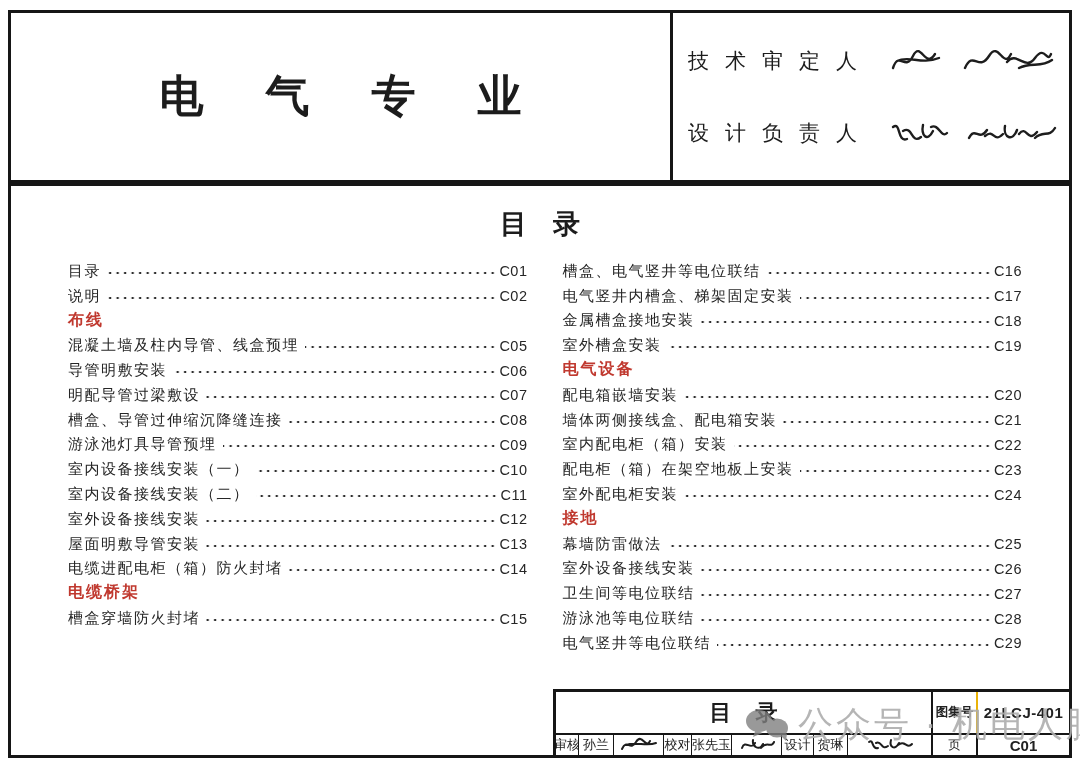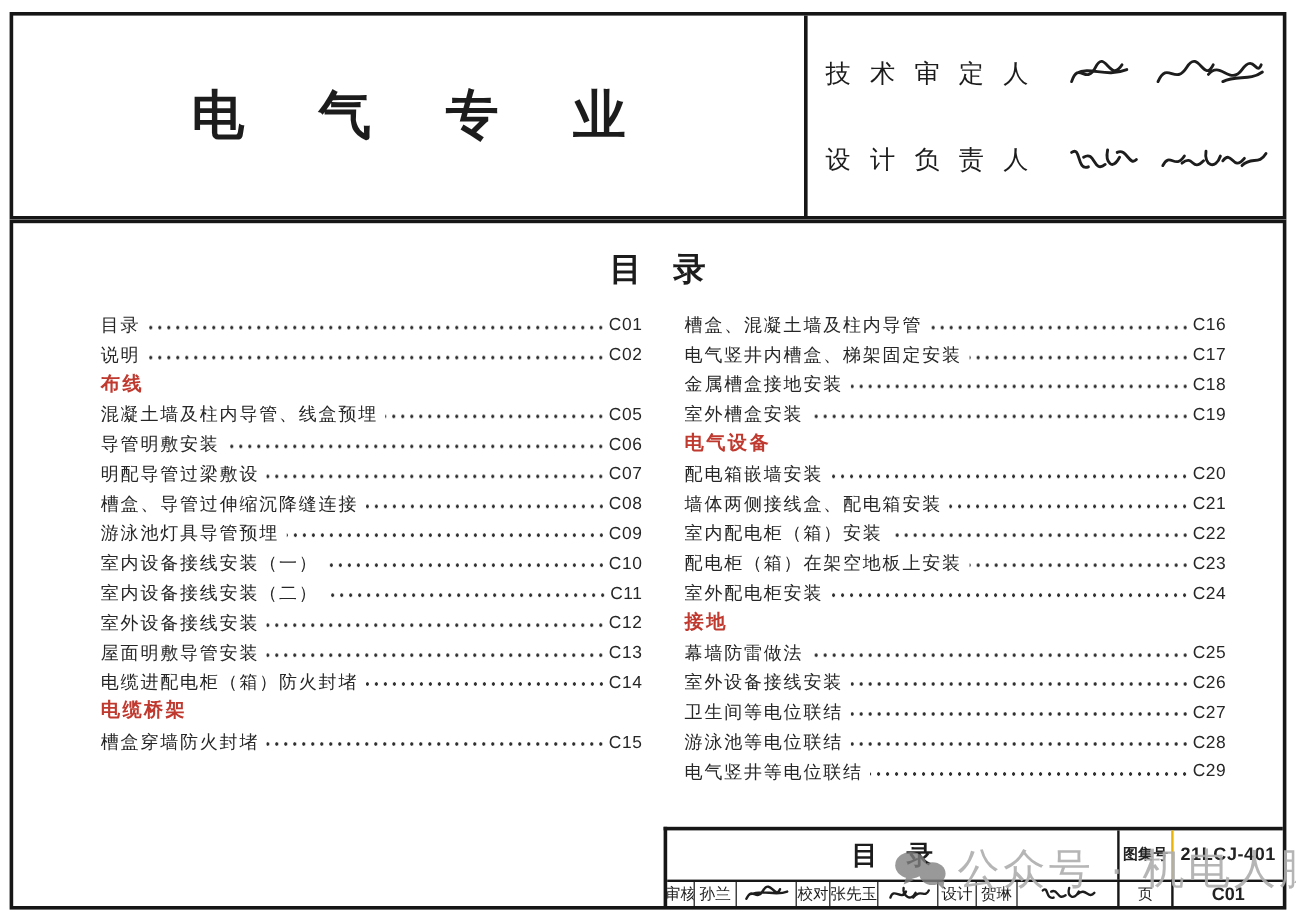--- a/index.html
+++ b/index.html
@@ -16,21 +16,21 @@
                      white-space:nowrap; color:#1c1c1c; }
   .approver-cell { flex:1; display:flex; flex-direction:column; justify-content:center;
                    gap:40px; padding-left:15px; }
   .approver-row { display:flex; align-items:center; height:32px; }
   .approver-label { font-size:21px; letter-spacing:16px; white-space:nowrap; color:#1c1c1c; }
   .sig { margin-left:14px; flex:none; }
   .sig path { fill:none; stroke:#1d1d1d; stroke-width:2.4; stroke-linecap:round; stroke-linejoin:round; }
 
   
   .main-box { position:absolute; left:8px; top:183px; width:1064px; height:575px;
-              border:3px solid #161616; background:#fff;padding-left:16px; }
+              border:3px solid #161616; background:#fff; }
   .toc-title { margin-top:20px; text-align:center; font-size:27px; font-weight:bold;
                letter-spacing:26px; padding-left:26px; color:#1c1c1c; }
   .toc-columns { display:flex; margin:17px 47px 0 57px; gap:35px; }
   .toc-col { flex:1; min-width:0; }
   .toc-entry { display:flex; align-items:center; height:24.8px; font-size:15px; color:#262626; }
   .toc-label { letter-spacing:1.5px; white-space:nowrap; }
   .toc-leader { flex:1; height:8px; margin:3px 3px 0 6px;
                 background-image:radial-gradient(circle,#2e2e2e 1.25px,transparent 1.55px);
                 background-size:7.5px 8px; background-repeat:repeat-x; background-position:right center; }
   .toc-code { letter-spacing:0.5px; white-space:nowrap; font-size:14.5px; }
@@ -162,21 +162,21 @@
           </div>
           <div class="toc-section">电缆桥架</div>
           <div class="toc-entry">
             <span class="toc-label">槽盒穿墙防火封堵</span>
             <span class="toc-leader"></span>
             <span class="toc-code">C15</span>
           </div>
         </div>
       <div class="toc-col">
           <div class="toc-entry">
-            <span class="toc-label">槽盒、混凝土墙及柱内导管</span>
+            <span class="toc-label">槽盒、电气竖井等电位联结</span>
             <span class="toc-leader"></span>
             <span class="toc-code">C16</span>
           </div>
           <div class="toc-entry">
             <span class="toc-label">电气竖井内槽盒、梯架固定安装</span>
             <span class="toc-leader"></span>
             <span class="toc-code">C17</span>
           </div>
           <div class="toc-entry">
             <span class="toc-label">金属槽盒接地安装</span>

